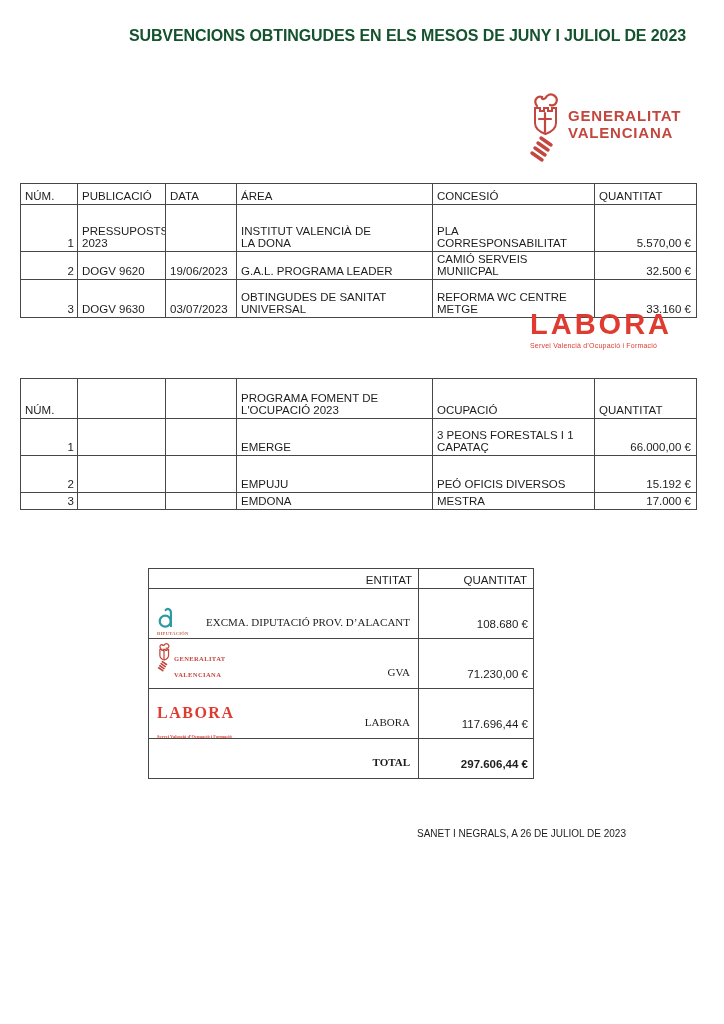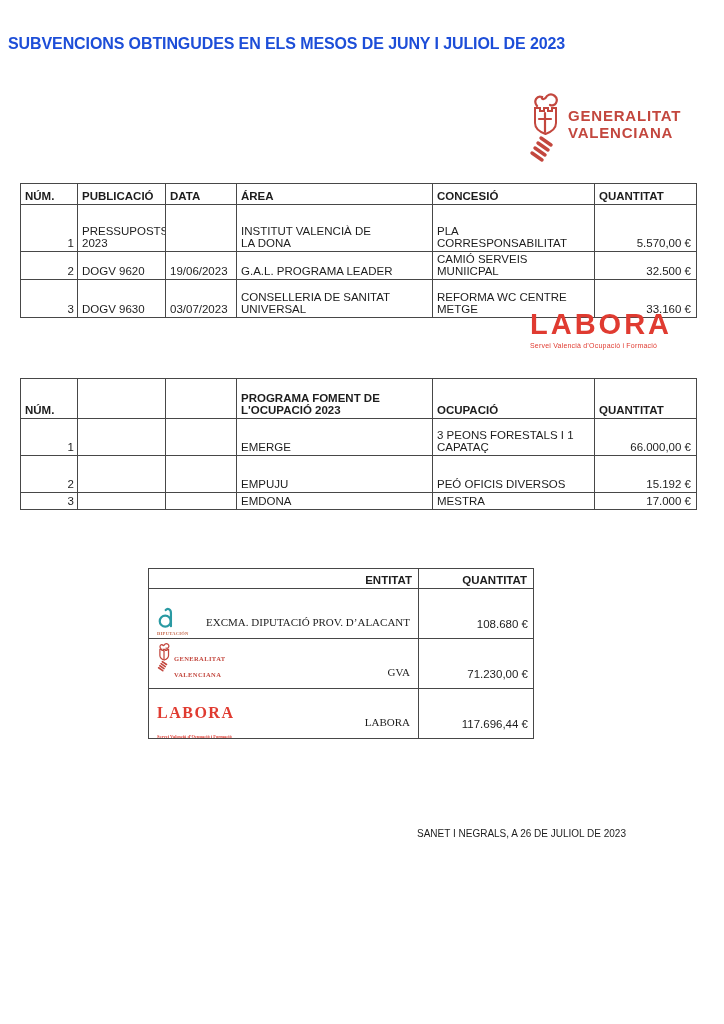--- a/index.html
+++ b/index.html
@@ -2,38 +2,38 @@
 <html style="--gva-red: #c3473e; --labora-red: #e03b31; --alicante-teal: #2a9aa3; --alicante-orange: #c4684c; --border-gray: #474747; --text-black: #1d1d1d;"><head>
 <meta charset="utf-8">
 <style>
   html,body{margin:0;padding:0;background:#fff;}
   .page{
     position:relative;width:724px;height:1024px;background:#ffffff;
     font-family:"Liberation Sans",sans-serif;color:var(--text-black,#1d1d1d);
     overflow:hidden;
   }
   .title{
-    position:absolute;top:27px;left:0;width:686px;margin:8px;
-    text-align:left;font-size:16px;font-weight:bold;letter-spacing:-0.1px;
-    color:#1d4ed8;
+    position:absolute;top:27px;left:0;width:686px;margin:0;
+    text-align:right;font-size:16px;font-weight:bold;letter-spacing:-0.1px;
+    color:#14532d;
   }
   
   .gva-logo{position:absolute;left:528px;top:93px;width:160px;display:flex;gap:6px;}
   .gva-text{margin-top:14px;color:var(--gva-red,#c3473e);font-size:15px;font-weight:600;
     letter-spacing:0.8px;line-height:1.15;}
   
   .labora-logo{position:absolute;left:530px;top:310px;width:165px;}
   .labora-word{color:var(--labora-red,#e03b31);font-size:29px;font-weight:bold;
     letter-spacing:3px;line-height:1;}
   .labora-tag{color:var(--labora-red,#e03b31);font-size:7px;letter-spacing:0.2px;margin-top:3px;}
   
   table{border-collapse:collapse;table-layout:fixed;position:absolute;background:#fff;}
   td,th{border:1px solid var(--border-gray,#474747);vertical-align:bottom;
     font-size:11.5px;padding:1px 4px 2px 4px;overflow:hidden;white-space:pre-line;}
-  th{font-weight:bold;text-align:left;margin-top:8px;}
+  th{font-weight:normal;text-align:left;margin-top:8px;}
   .t1{left:20px;top:183px;width:676px;}
   .t2{left:20px;top:378px;width:676px;}
   .t3{left:148px;top:568px;width:385px;}
   td.num{text-align:right;padding-right:3px;}
   td.qty{text-align:right;padding-right:5px;}
   .t3 th{text-align:right;padding-right:6px;padding-left:23px;}
   .t3 td.ent{position:relative;text-align:right;padding-right:8px;padding-bottom:10px;font-size:11px;font-family:Liberation Serif, serif;}
   .t3 td.qty{padding-bottom:8px;font-size:11.5px;margin-top:48px;}
   .t3 tr.total td{font-weight:bold;}
   
@@ -110,21 +110,21 @@
       <td>DOGV 9620</td>
       <td>19/06/2023</td>
       <td>G.A.L. PROGRAMA LEADER</td>
       <td>CAMIÓ SERVEIS MUNIICPAL</td>
       <td class="qty">32.500 €</td>
     </tr>
     <tr style="height:38px">
       <td class="num">3</td>
       <td>DOGV 9630</td>
       <td>03/07/2023</td>
-      <td>CONSELLERIA DE SANITAT
+      <td>OBTINGUDES DE SANITAT
 UNIVERSAL</td>
       <td>REFORMA WC CENTRE
 METGE</td>
       <td class="qty">33.160 €</td>
     </tr>
   </tbody>
     </table>
 
   <div class="labora-logo">
     <div class="labora-word">LABORA</div>
@@ -230,18 +230,22 @@
     <tr style="height:50px">
       <td class="ent">
         <span class="corner-logo">
           <div class="labora-small-word">LABORA</div>
           <div class="labora-small-tag">Servei Valencià d’Ocupació i Formació</div>
         </span>
         <span>LABORA</span>
       </td>
       <td class="qty">117.696,44 €</td>
     </tr>
+    <tr class="total" style="height:40px">
+      <td class="ent">TOTAL</td>
+      <td class="qty">297.606,44 €</td>
+    </tr>
   </tbody>
     </table>
 
   <div class="footer">SANET I NEGRALS, A 26 DE JULIOL DE 2023</div>
 
 </div>
 
 </body></html>

